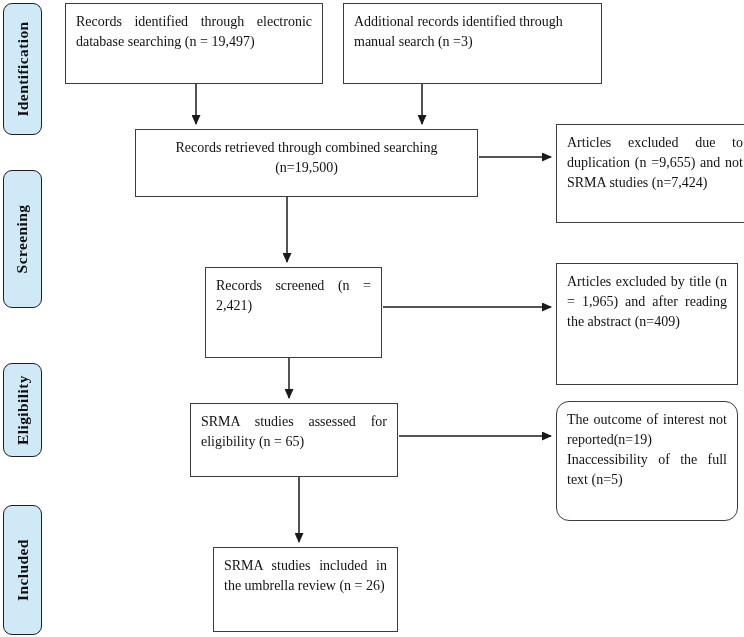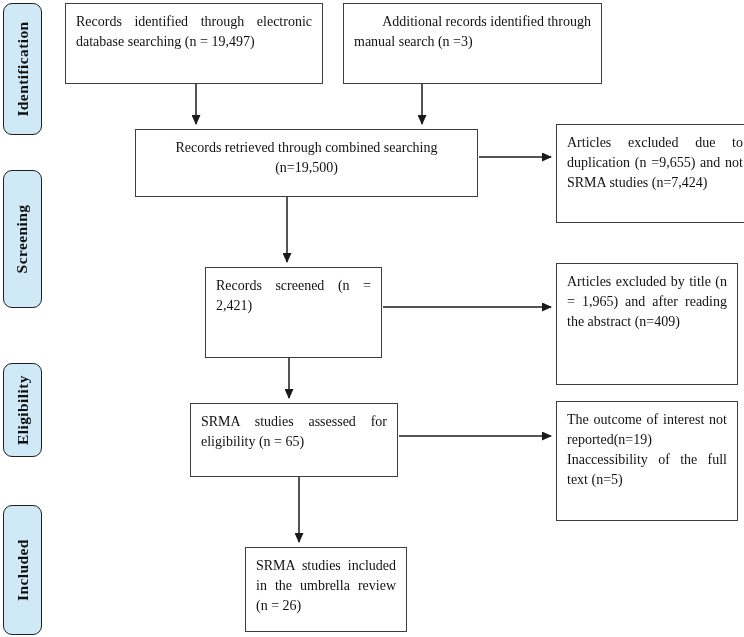--- a/index.html
+++ b/index.html
@@ -51,22 +51,22 @@
   }
   .node p { margin: 0; text-align: justify; text-align-last: left; }
   #node-identified   { left: 65px;  top: 3px;   width: 258px; height: 81px; }
   #node-additional   { left: 343px; top: 3px;   width: 259px; height: 81px; text-align: left; text-align-last: left; }
   #node-combined     { left: 135px; top: 129px; width: 343px; height: 68px; text-align: center; text-align-last: center; }
   #node-combined div { text-align: center; }
   #node-duplication  { left: 556px; top: 124px; width: 198px; height: 99px; }
   #node-screened     { left: 205px; top: 267px; width: 177px; height: 91px; }
   #node-title-excl   { left: 556px; top: 263px; width: 182px; height: 122px; }
   #node-assessed     { left: 190px; top: 403px; width: 208px; height: 74px; }
-  #node-outcome      { left: 556px; top: 401px; width: 182px; height: 120px; }
-  #node-included     { left: 213px; top: 547px; width: 162px; height: 85px; margin-left: 32px; }
+  #node-outcome      { left: 556px; top: 401px; width: 182px; height: 120px; border-radius: 13px; }
+  #node-included     { left: 213px; top: 547px; width: 185px; height: 85px; }
   #stage-identification { top: 3px;   height: 132px; }
   #stage-screening      { top: 170px; height: 138px; }
   #stage-eligibility    { top: 363px; height: 94px;  }
   #stage-included       { top: 505px; height: 130px; }
 </style>
 </head>
 <body>
 
 <div class="canvas">
 
@@ -97,21 +97,21 @@
   </div>
   <div class="stage" id="stage-included">
     <span>Included</span>
   </div>
 
   <div class="node" id="node-identified">
     <p>Records identified through electronic database searching (n = 19,497)</p>
   </div>
 
   <div class="node" id="node-additional">
-    <p style="text-align:right">Additional records identified through manual search (n =3)</p>
+    <p style="text-align:left">Additional records identified through manual search (n =3)</p>
   </div>
 
   <div class="node" id="node-combined">
     <div>Records retrieved through combined searching</div>
     <div>(n=19,500)</div>
   </div>
 
   <div class="node" id="node-duplication">
     <p>Articles excluded due to duplication (n =9,655) and not SRMA studies (n=7,424)</p>
   </div>

